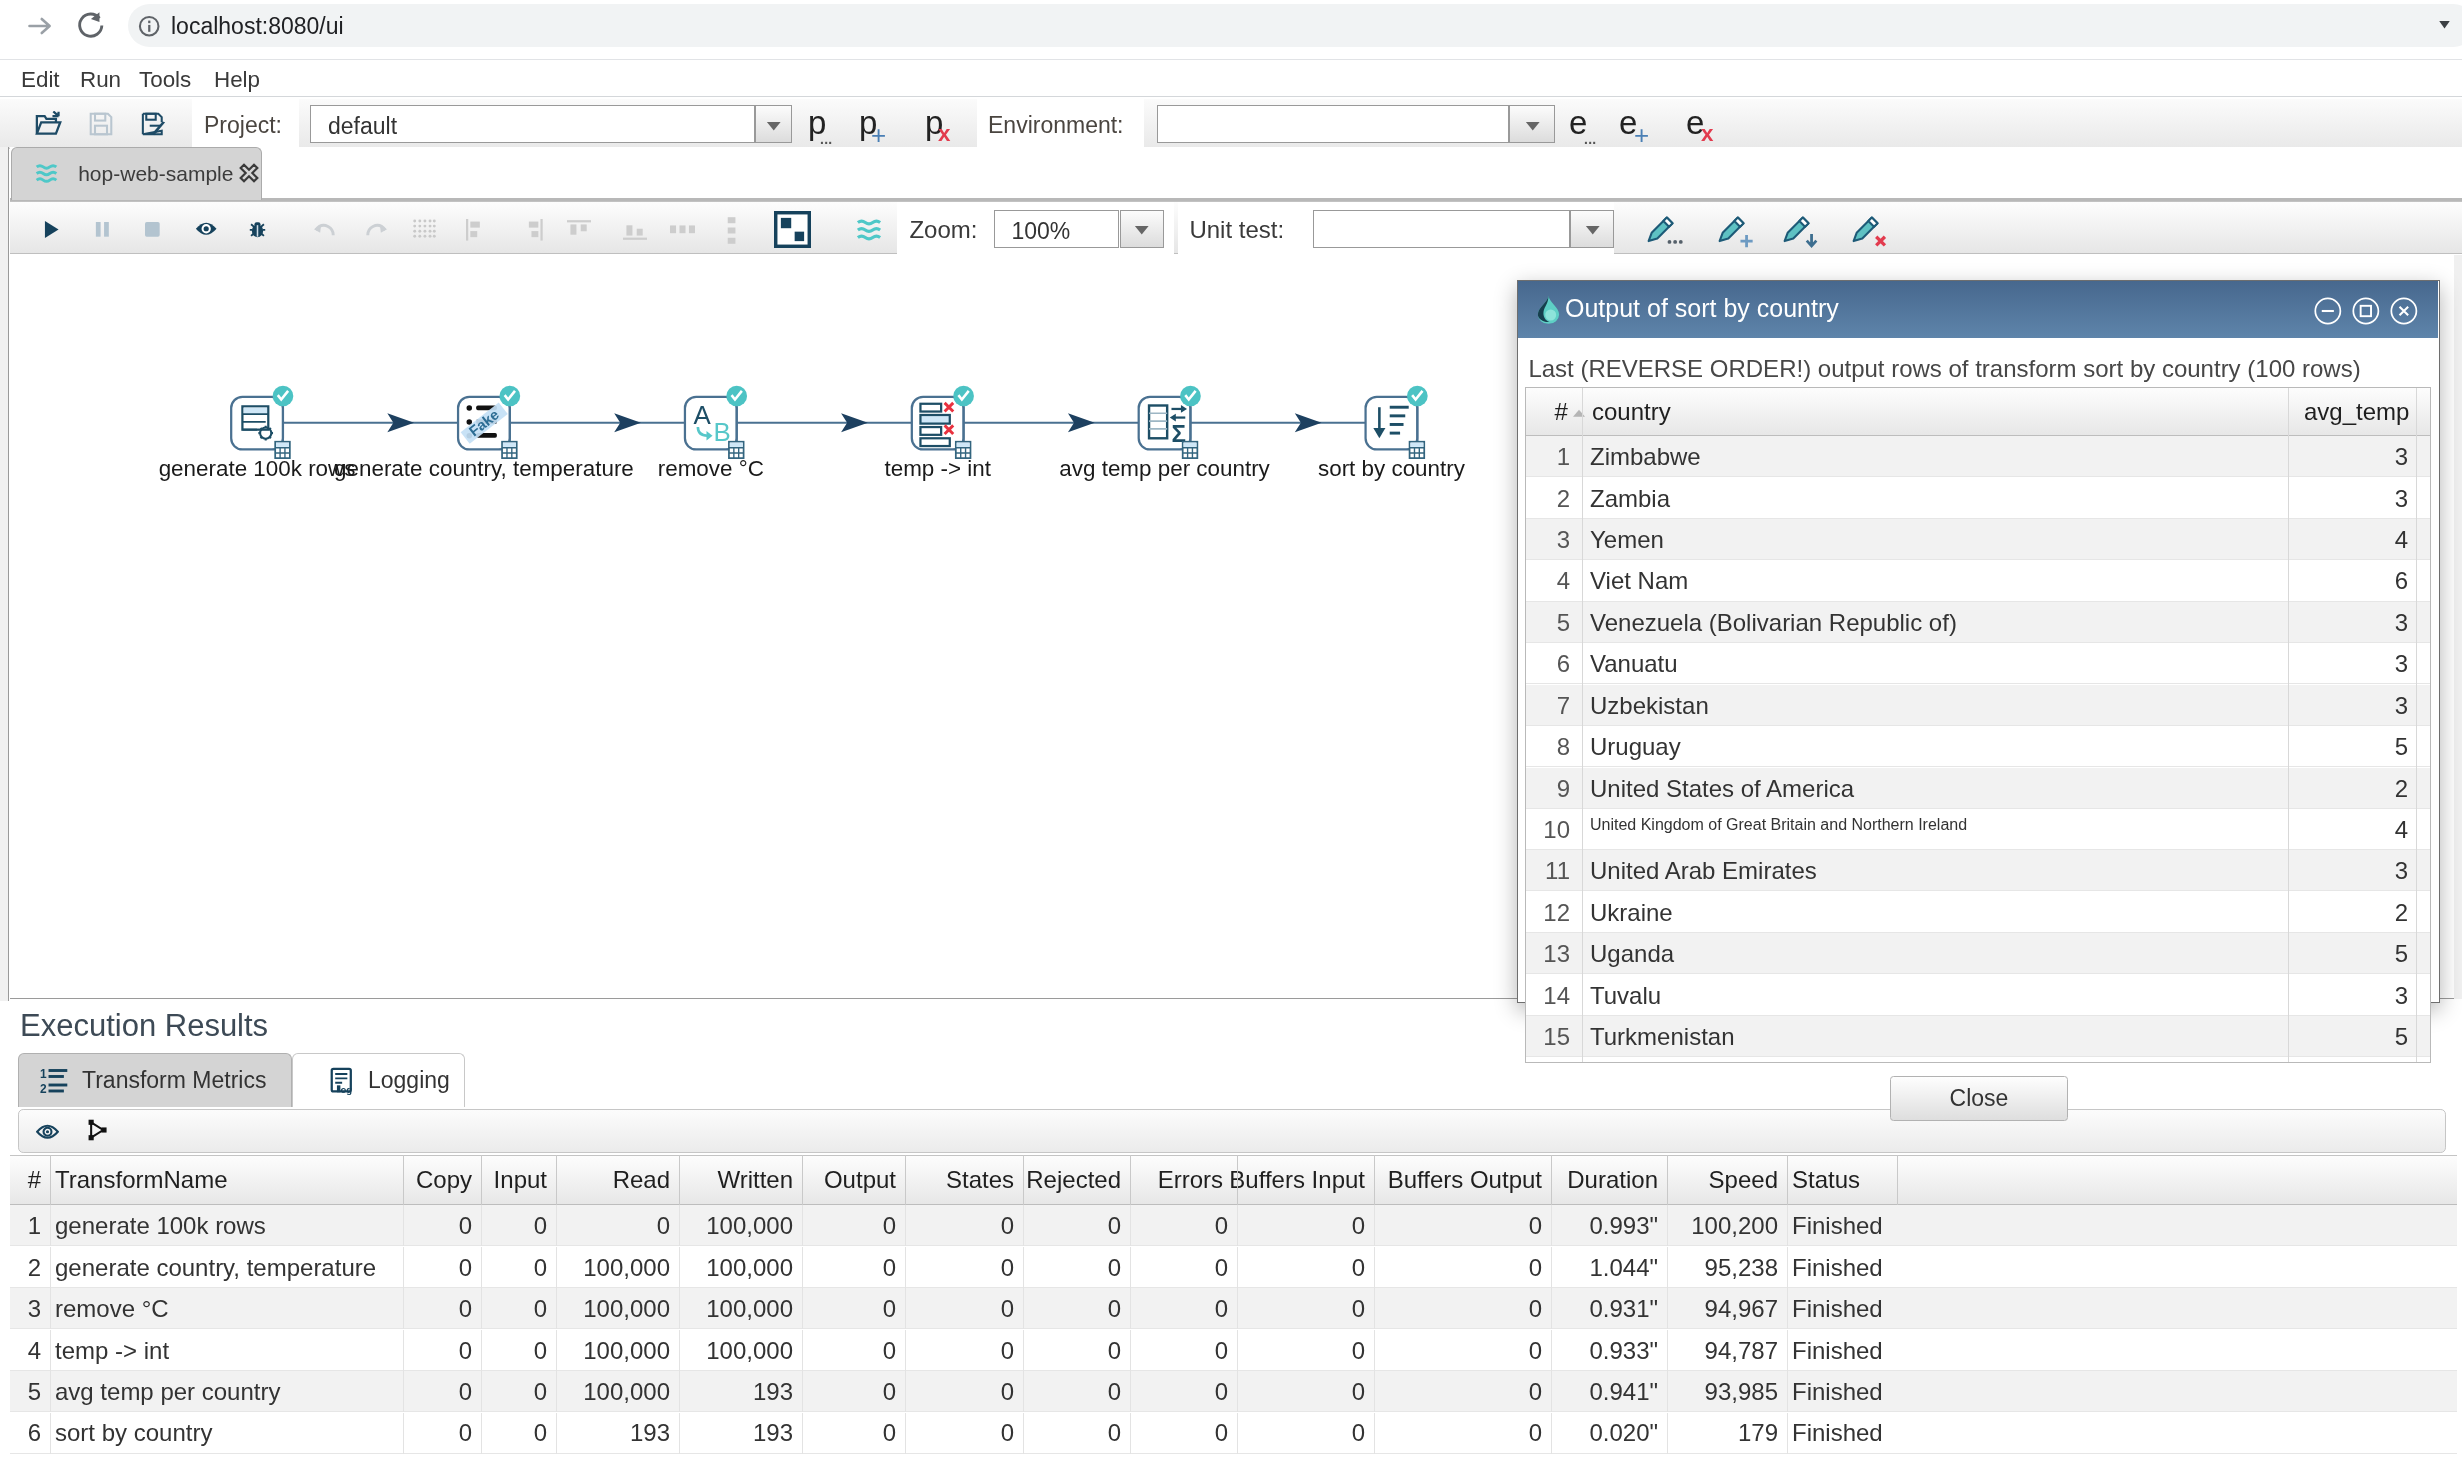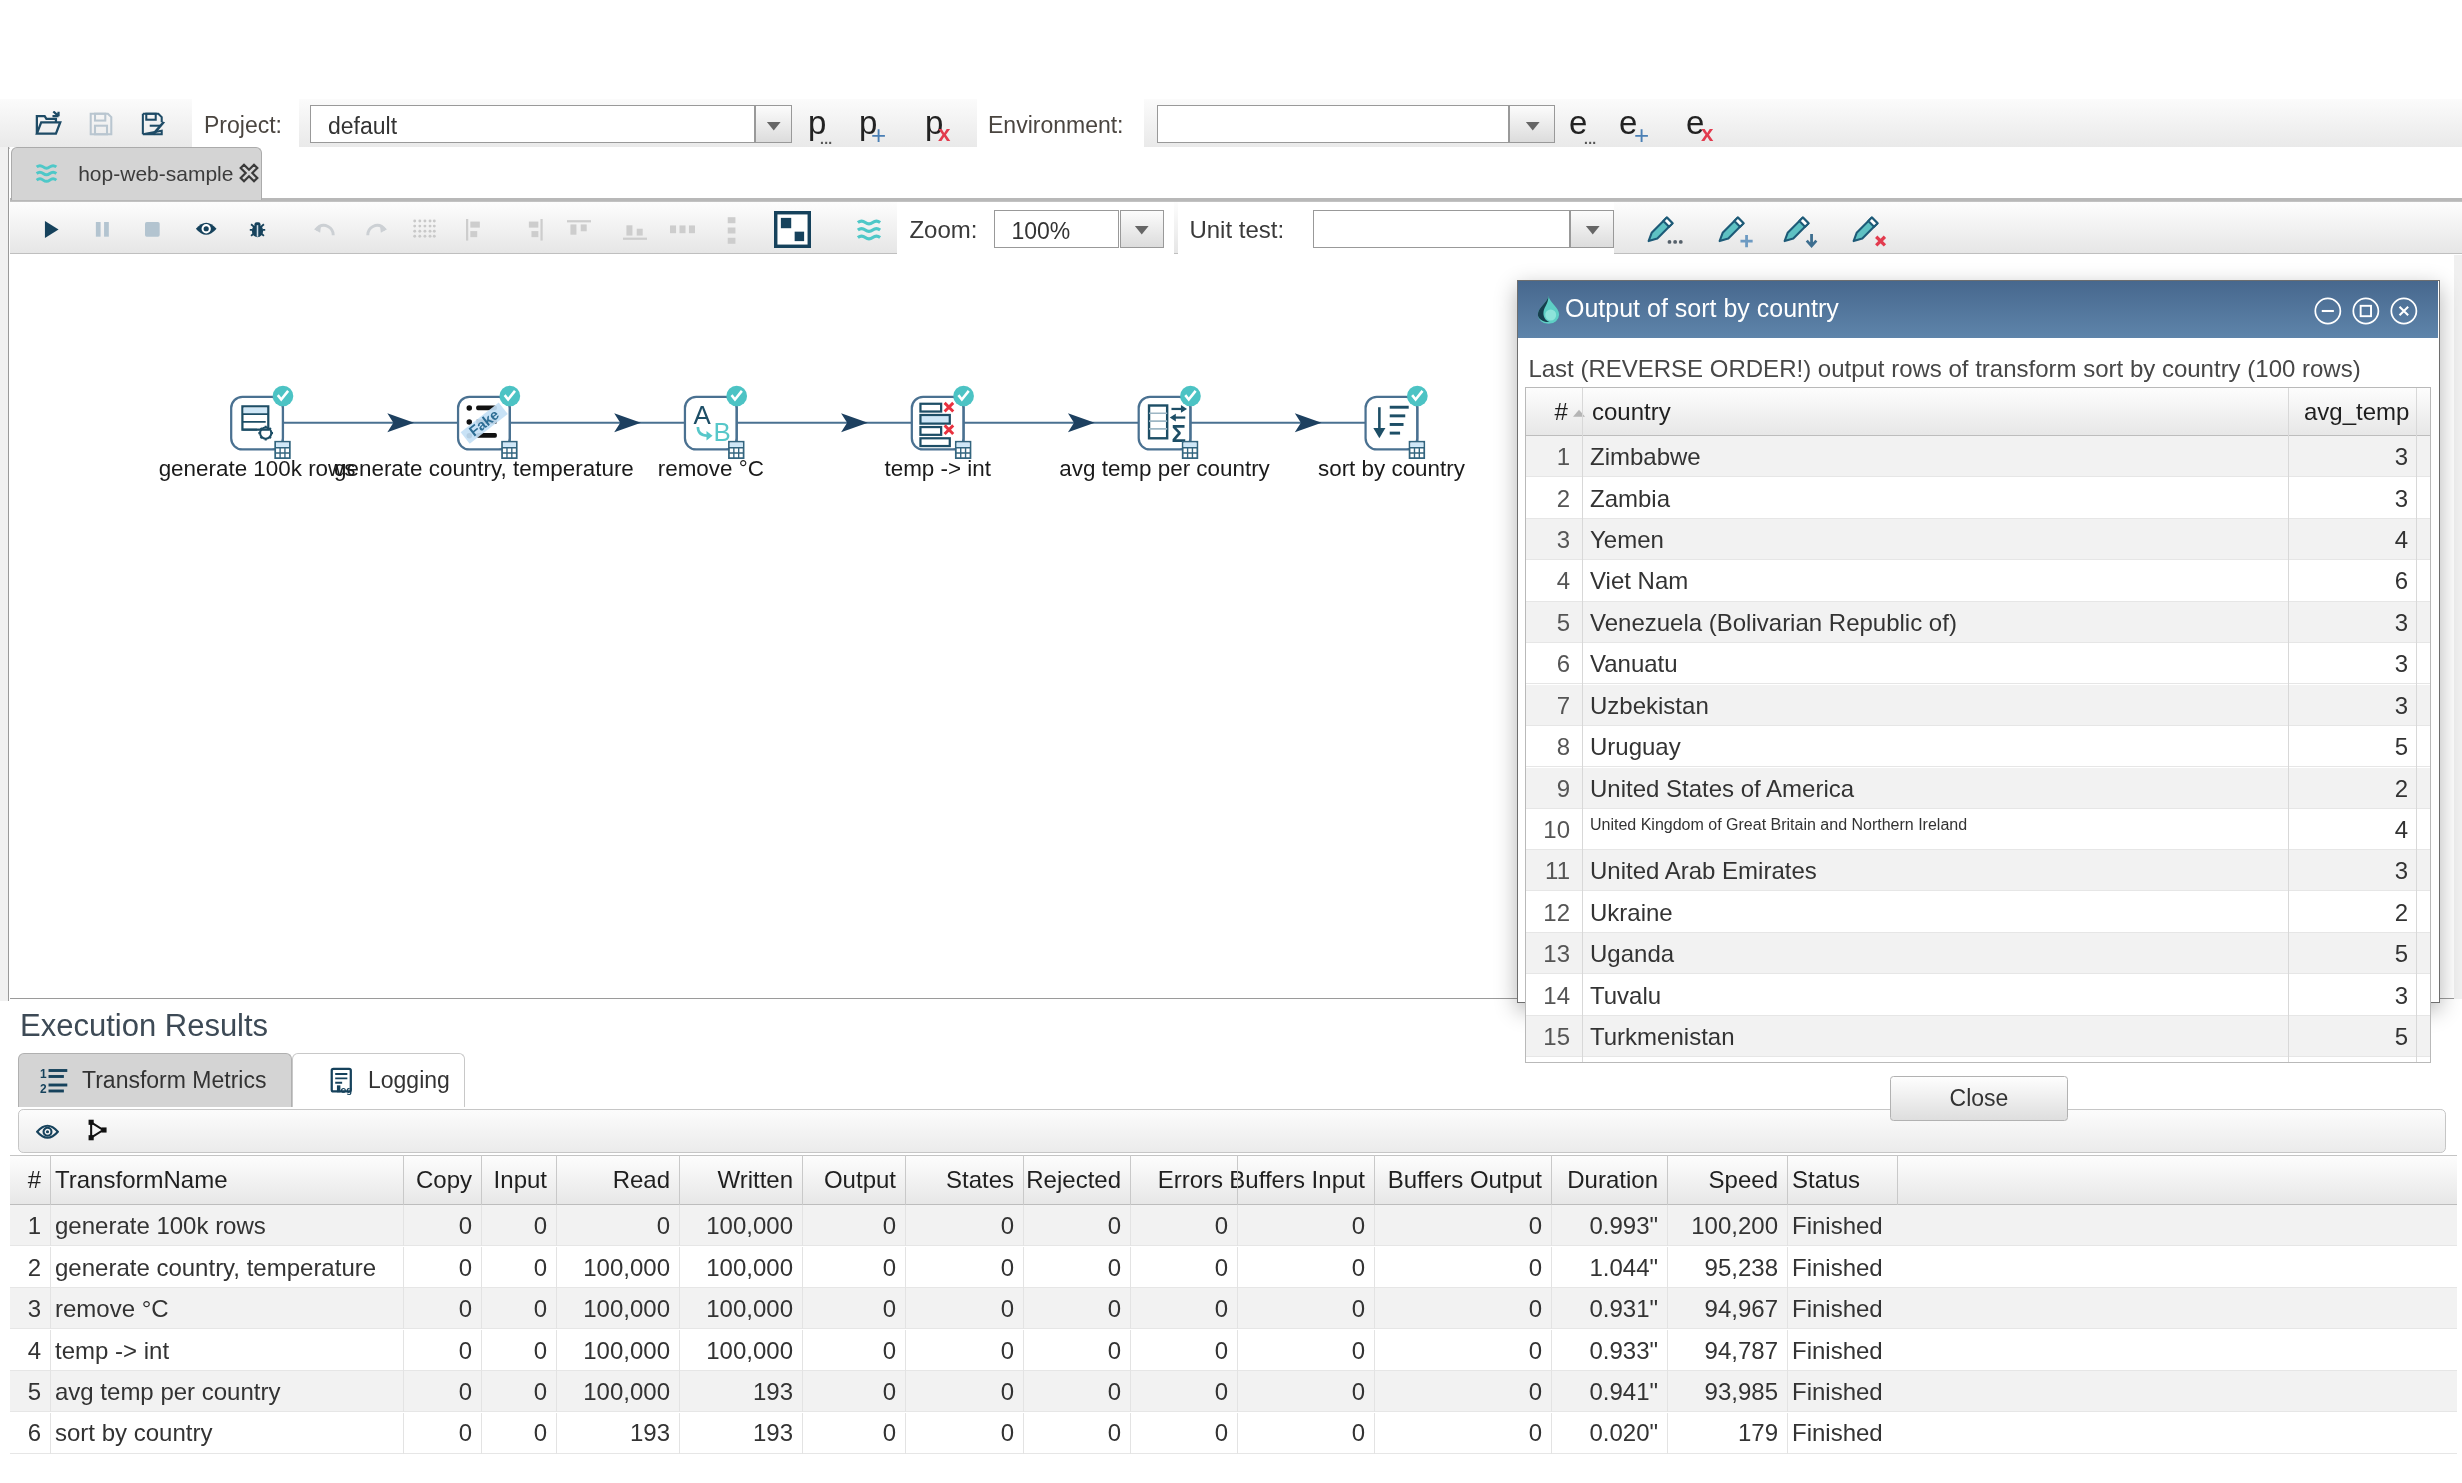--- a/index.html
+++ b/index.html
@@ -4,21 +4,49 @@
 <style>
   * { margin:0; padding:0; box-sizing:border-box; }
   html,body { width:2462px; height:1483px; background:#fff; font-family:"Liberation Sans", sans-serif; overflow:hidden; }
   .abs { position:absolute; }
   #stage { position:relative; width:2462px; height:1483px; overflow:hidden; }
 </style>
 </head>
 <body>
 <div id="stage">
 
-
+<div class="abs" style="left:0;top:0;width:2462px;height:60px;background:#fff;border-bottom:1.7px solid #e1e3e6;">
+
+  <svg class="abs" style="left:26px;top:12px;" width="28" height="28" viewBox="0 0 32 32">
+    <path d="M4 16 H26 M18 8 L27 16 L18 24" stroke="#9aa0a6" stroke-width="3" fill="none" stroke-linecap="round" stroke-linejoin="round"></path>
+  </svg>
+
+  <svg class="abs" style="left:76px;top:11.2px;" width="29" height="29" viewBox="0 0 34 34">
+    <path d="M27.5 8.5 A 13 13 0 1 0 30.3 17" stroke="#5f6368" stroke-width="3.4" fill="none"></path>
+    <path d="M27.5 1.5 L27.5 13 L17.5 9.5 Z" fill="#5f6368"></path>
+  </svg>
+
+  <div class="abs" style="left:128px;top:3.5px;width:2347px;height:43px;background:#f1f3f4;border-radius:21.6px;"></div>
+  <svg class="abs" style="left:138px;top:14.7px;" width="22.4" height="22.4" viewBox="0 0 28 28">
+    <circle cx="14" cy="14" r="11.6" stroke="#5f6368" stroke-width="2.6" fill="none"></circle>
+    <rect x="12.7" y="7" width="2.8" height="3.2" fill="#5f6368"></rect>
+    <rect x="12.7" y="12.4" width="2.8" height="8.6" fill="#5f6368"></rect>
+  </svg>
+  <div class="abs" style="left:171px;top:13px;font-size:23px;color:#202124;">localhost:8080/ui</div>
+  <svg class="abs" style="left:2438px;top:20px;" width="13" height="9.5" viewBox="0 0 12 9">
+        <path d="M1 1 L11 1 L6 8 Z" fill="#3c4043"></path>
+      </svg>
+</div>
+
+<div class="abs" style="left:0;top:61px;width:2462px;height:36px;background:#fff;border-bottom:1.7px solid #d4d7da;">
+  <div class="abs" style="left:21px;top:6px;font-size:22.4px;color:#3a3a3a;">Edit</div>
+  <div class="abs" style="left:80px;top:6px;font-size:22.4px;color:#3a3a3a;">Run</div>
+  <div class="abs" style="left:139px;top:6px;font-size:22.4px;color:#3a3a3a;">Tools</div>
+  <div class="abs" style="left:214px;top:6px;font-size:22.4px;color:#3a3a3a;">Help</div>
+</div>
 
 <div class="abs" id="toolbar1" style="left:0;top:99px;width:2462px;height:50px;background:linear-gradient(#fbfbfb,#e9e9e9);border-bottom:0.9px solid #c8c8c8;">
 
   <svg class="abs" style="left:35px;top:12px;" width="28" height="26" viewBox="0 0 32 30">
     <path d="M2 26 L2 6 L11 6 L13 9 L24 9 L24 13" stroke="#1e4b66" stroke-width="2.6" fill="none"></path>
     <path d="M2 26 L7 13 L29 13 L24 26 Z" stroke="#1e4b66" stroke-width="2.6" fill="none"></path>
     <path d="M20 6 L27 6 M27 6 L27 1 M27 6 L21 0.5" stroke="#1e4b66" stroke-width="2.6" fill="none"></path>
   </svg>
 
   <svg class="abs" style="left:89px;top:13px;" width="24" height="24" viewBox="0 0 28 28">

